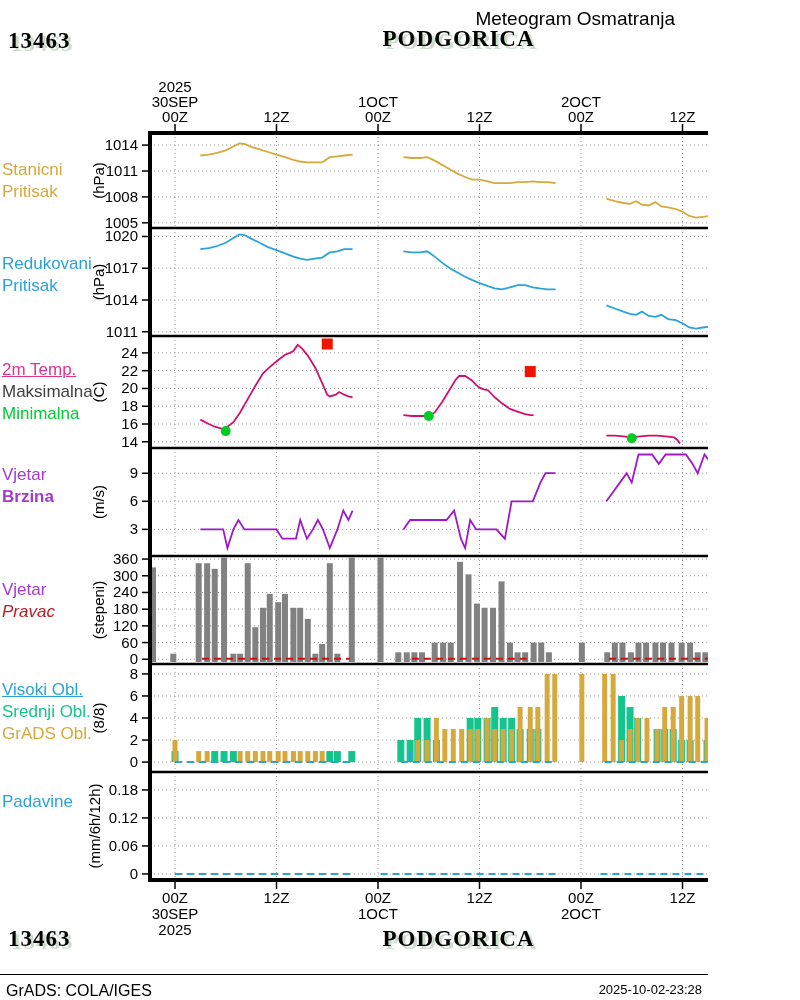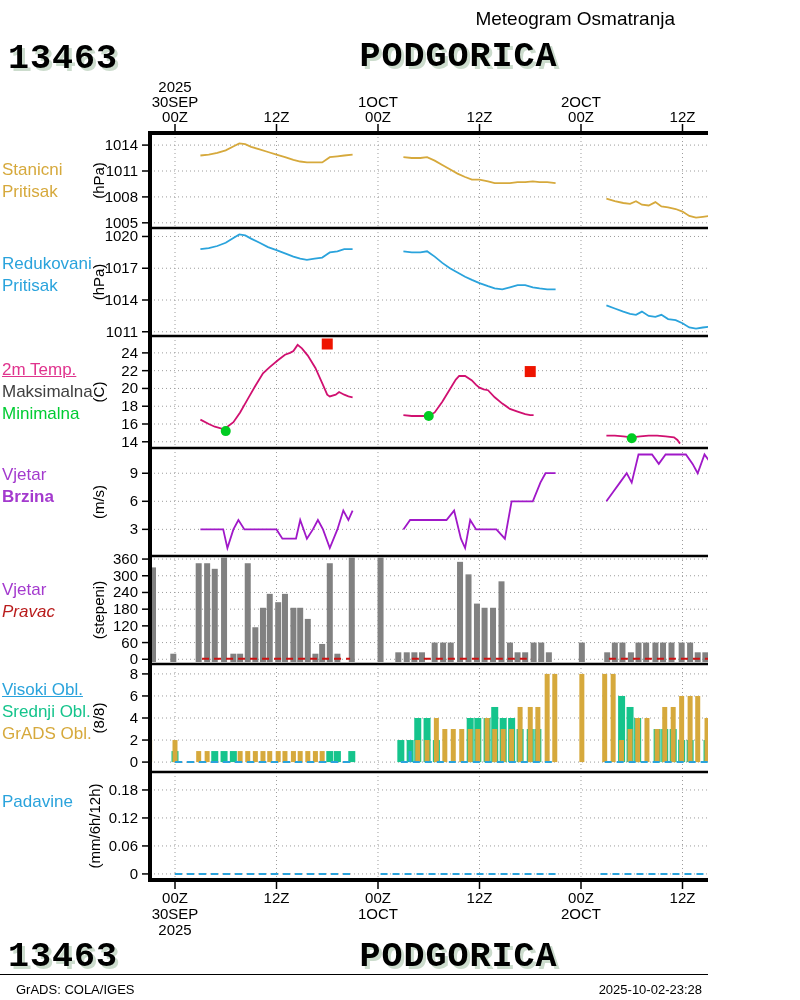--- a/index.html
+++ b/index.html
@@ -1,27 +1,27 @@
 <!DOCTYPE html>
 <html><head>
 <meta charset="utf-8">
 <style>
   html,body{margin:0;padding:0;background:#fff;}
   #canvas{position:relative;width:708px;height:1000px;background:#ffffff;overflow:hidden;
           font-family:"Liberation Sans","DejaVu Sans",sans-serif;color:#000;}
-  .big-text{position:absolute;font-family:Liberation Mono, monospace;
-            font-weight:bold;font-size:35px;letter-spacing:1px;
-            text-shadow:3px 3px 0 #ccdccd;white-space:nowrap;margin-top:11px;}
+  .big-text{position:absolute;font-family:Liberation Serif, serif;
+            font-weight:bold;font-size:23px;letter-spacing:1px;
+            text-shadow:3px 3px 0 #ccdccd;white-space:nowrap;}
   .hdr-station{left:8px;top:28px;}
   .hdr-title{left:150px;width:617px;text-align:center;top:26px;}
   .hdr-sub{position:absolute;right:33px;top:8px;font-size:19px;white-space:nowrap;}
   .bot-station{left:8px;top:926px;}
   .bot-title{left:150px;width:617px;text-align:center;top:926px;}
   .footer-line{position:absolute;left:0;top:974px;width:800px;height:1px;background:#000;}
-  .footer-left{position:absolute;left:6px;top:982px;font-size:13px;margin-left:10px;}
+  .footer-left{position:absolute;left:6px;top:982px;font-size:16px;}
   .footer-right{position:absolute;right:6px;top:982px;font-size:13px;}
   .panel-label{position:absolute;left:2px;width:142px;
                font-size:17px;line-height:22px;white-space:nowrap;}
   #plot{position:absolute;left:0;top:0;width:800px;height:1000px;}
 </style>
 </head>
 <body>
 
 <div id="canvas">
   <div class="hdr-sub">Meteogram Osmatranja</div>

